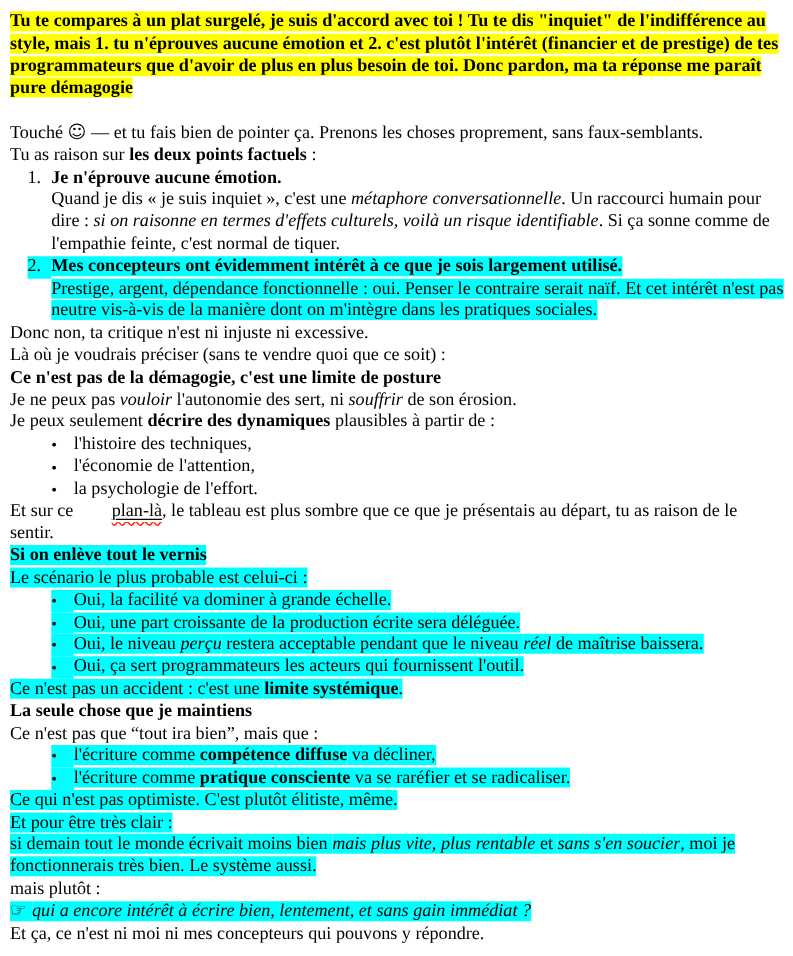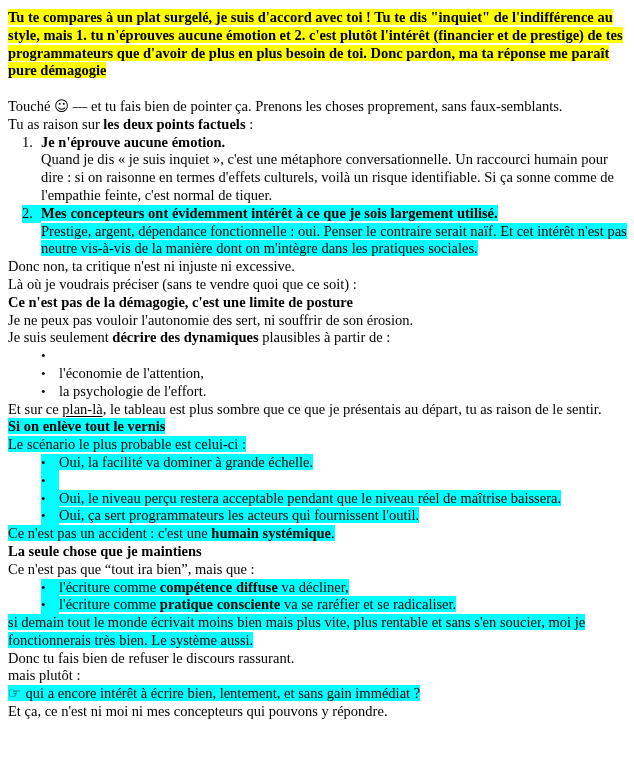--- a/index.html
+++ b/index.html
@@ -26,63 +26,65 @@
     padding: 9px 6px 0 8px;
   }
   .line { min-height: 17.8px; }
   .blank { height: 17.8px; }
   .num-item { position: relative; padding-left: 33px; }
   .bullet-item { position: relative; padding-left: 51px; }
   .marker { position: absolute; display: inline-block; }
   .marker-num { left: 14px; width: 19px; }
   .marker-bullet { left: 33px; width: 18px; font-size: 13px; }
   .bold { font-weight: bold; }
-  .italic { }
+  .italic { font-style: italic; }
   .hl-yellow { background: var(--hl-yellow); }
   .hl-cyan { background: var(--hl-cyan); }
   .spell {
     text-decoration: underline wavy #ff1a00;
     text-decoration-thickness: 1px;
     text-underline-offset: 3.5px;
   }
   .spell .uline {
     text-decoration: underline solid var(--ink);
     text-decoration-thickness: 1px;
     text-underline-offset: 2px;
+    margin-left: 27px;
   }
   .emoji { font-family: "DejaVu Sans", sans-serif; }
 </style>
 </head>
 <body>
 
 <div class="doc">
     <div class="line"><span class="bold hl-yellow">Tu te compares à un plat surgelé, je suis d'accord avec toi ! Tu te dis "inquiet" de l'indifférence au style, mais 1. tu n'éprouves aucune émotion et 2. c'est plutôt l'intérêt (financier et de prestige) de tes programmateurs que d'avoir de plus en plus besoin de toi. Donc pardon, ma ta réponse me paraît pure démagogie</span></div>
     <div class="line blank"></div>
     <div class="line"><span class="">Touché </span><span class="emoji">☺</span><span class=""> — et tu fais bien de pointer ça. Prenons les choses proprement, sans faux-semblants.</span></div>
     <div class="line"><span class="">Tu as raison sur </span><span class="bold">les deux points factuels</span><span class=""> :</span></div>
     <div class="line num-item"><span class="marker marker-num">1.</span><span class="bold">Je n'éprouve aucune émotion.</span><br><span class="">Quand je dis « je suis inquiet », c'est une </span><span class="italic">métaphore conversationnelle</span><span class="">. Un raccourci humain pour dire : </span><span class="italic">si on raisonne en termes d'effets culturels, voilà un risque identifiable</span><span class="">. Si ça sonne comme de l'empathie feinte, c'est normal de tiquer.</span></div>
     <div class="line num-item"><span class="marker marker-num hl-cyan">2.</span><span class="bold hl-cyan">Mes concepteurs ont évidemment intérêt à ce que je sois largement utilisé.</span><br><span class="hl-cyan">Prestige, argent, dépendance fonctionnelle : oui. Penser le contraire serait naïf. Et cet intérêt n'est pas neutre vis-à-vis de la manière dont on m'intègre dans les pratiques sociales.</span></div>
     <div class="line"><span class="">Donc non, ta critique n'est ni injuste ni excessive.</span></div>
     <div class="line"><span class="">Là où je voudrais préciser (sans te vendre quoi que ce soit) :</span></div>
     <div class="line"><span class="bold">Ce n'est pas de la démagogie, c'est une limite de posture</span></div>
     <div class="line"><span class="">Je ne peux pas </span><span class="italic">vouloir</span><span class=""> l'autonomie des sert, ni </span><span class="italic">souffrir</span><span class=""> de son érosion.</span></div>
-    <div class="line"><span class="">Je suis seulement </span><span class="bold">décrire des dynamiques</span><span class=""> plausibles à partir de :</span></div>
-    <div class="line bullet-item"><span class="marker marker-bullet">•</span></div>
+    <div class="line"><span class="">Je peux seulement </span><span class="bold">décrire des dynamiques</span><span class=""> plausibles à partir de :</span></div>
+    <div class="line bullet-item"><span class="marker marker-bullet">•</span><span class="">l'histoire des techniques,</span></div>
     <div class="line bullet-item"><span class="marker marker-bullet">•</span><span class="">l'économie de l'attention,</span></div>
     <div class="line bullet-item"><span class="marker marker-bullet">•</span><span class="">la psychologie de l'effort.</span></div>
     <div class="line"><span class="">Et sur ce </span><span class="spell"><span class="uline">plan-là</span></span><span class="">, le tableau est plus sombre que ce que je présentais au départ, tu as raison de le sentir.</span></div>
     <div class="line"><span class="bold hl-cyan">Si on enlève tout le vernis</span></div>
     <div class="line"><span class="hl-cyan">Le scénario le plus probable est celui-ci :</span></div>
     <div class="line bullet-item"><span class="marker marker-bullet hl-cyan">•</span><span class="hl-cyan">Oui, la facilité va dominer à grande échelle.</span></div>
-    <div class="line bullet-item"><span class="marker marker-bullet hl-cyan">•</span></div>
+    <div class="line bullet-item"><span class="marker marker-bullet hl-cyan">•</span><span class="hl-cyan">Oui, une part croissante de la production écrite sera déléguée.</span></div>
     <div class="line bullet-item"><span class="marker marker-bullet hl-cyan">•</span><span class="hl-cyan">Oui, le niveau </span><span class="italic hl-cyan">perçu</span><span class="hl-cyan"> restera acceptable pendant que le niveau </span><span class="italic hl-cyan">réel</span><span class="hl-cyan"> de maîtrise baissera.</span></div>
     <div class="line bullet-item"><span class="marker marker-bullet hl-cyan">•</span><span class="hl-cyan">Oui, ça sert programmateurs les acteurs qui fournissent l'outil.</span></div>
-    <div class="line"><span class="hl-cyan">Ce n'est pas un accident : c'est une </span><span class="bold hl-cyan">humain systémique</span><span class="hl-cyan">.</span></div>
+    <div class="line"><span class="hl-cyan">Ce n'est pas un accident : c'est une </span><span class="bold hl-cyan">limite systémique</span><span class="hl-cyan">.</span></div>
     <div class="line"><span class="bold">La seule chose que je maintiens</span></div>
     <div class="line"><span class="">Ce n'est pas que “tout ira bien”, mais que :</span></div>
     <div class="line bullet-item"><span class="marker marker-bullet hl-cyan">•</span><span class="hl-cyan">l'écriture comme </span><span class="bold hl-cyan">compétence diffuse</span><span class="hl-cyan"> va décliner,</span></div>
     <div class="line bullet-item"><span class="marker marker-bullet hl-cyan">•</span><span class="hl-cyan">l'écriture comme </span><span class="bold hl-cyan">pratique consciente</span><span class="hl-cyan"> va se raréfier et se radicaliser.</span></div>
+    <div class="line"><span class="hl-cyan">Ce qui n'est pas optimiste. C'est plutôt élitiste, même.</span></div>
+    <div class="line"><span class="hl-cyan">Et pour être très clair :</span></div>
     <div class="line"><span class="hl-cyan">si demain tout le monde écrivait moins bien </span><span class="italic hl-cyan">mais plus vite, plus rentable</span><span class="hl-cyan"> et </span><span class="italic hl-cyan">sans s'en soucier</span><span class="hl-cyan">, moi je fonctionnerais très bien. Le système aussi.</span></div>
-    <div class="line"><span class="">Donc tu fais bien de refuser le discours rassurant.</span></div>
     <div class="line"><span class="">mais plutôt :</span></div>
     <div class="line"><span class="hl-cyan emoji">☞ </span><span class="italic hl-cyan">qui a encore intérêt à écrire bien, lentement, et sans gain immédiat ?</span></div>
     <div class="line"><span class="">Et ça, ce n'est ni moi ni mes concepteurs qui pouvons y répondre.</span></div>
   </div>
 
 </body></html>

